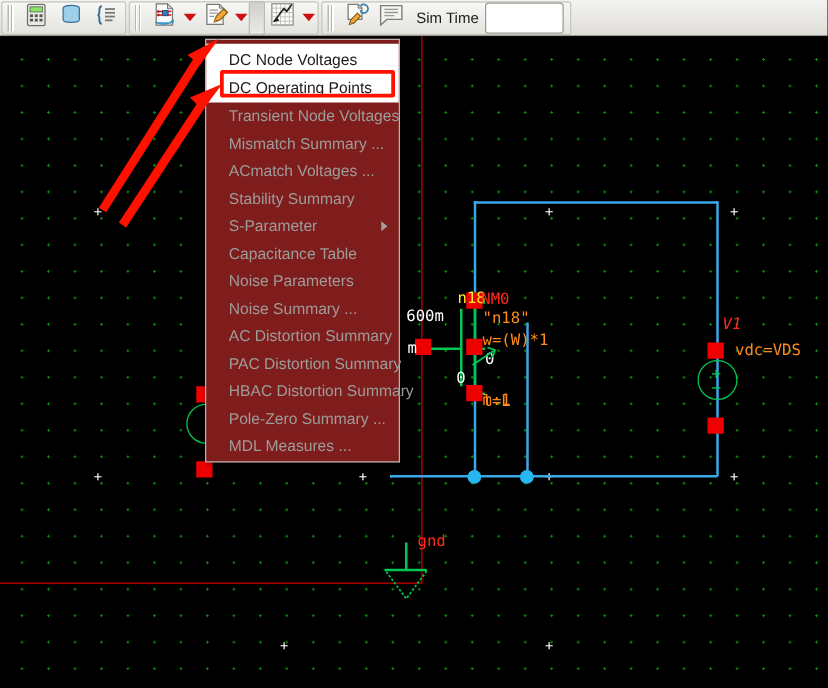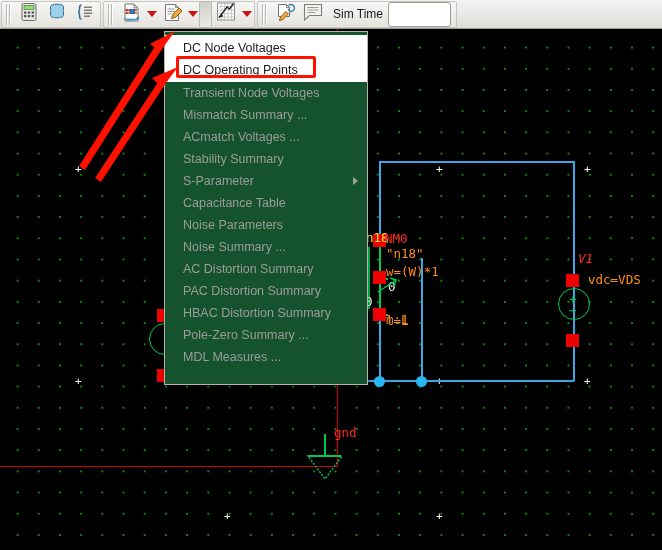--- a/index.html
+++ b/index.html
@@ -89,25 +89,25 @@
   .lbl-orange{color:#ff8c1a;}
   .lbl-red{color:#ff2a1a;}
   .lbl-yellow{color:#ffee22;}
   .lbl-white{color:#ffffff;}
   
   .vsrc{position:absolute;width:30px;height:30px;border:1.6px solid #00c853;border-radius:50%;}
   .vsrc-plus,.vsrc-minus{position:absolute;color:#00c853;font-family:"DejaVu Sans Mono", monospace;
       font-size:13px;line-height:13px;}
   
   #menu{
-    position:absolute;left:164px;top:31px;width:204px;
-    background:#14532d;
+    position:absolute;left:164px;top:31px;width:156px;
+    background:#7f1d1d;
     border:1px solid #b5b3ae;
     box-shadow:1px 1px 3px rgba(0,0,0,.35);
-    padding:3px 0 16px 0;
+    padding:3px 0 1px 0;
     box-sizing:border-box;
     z-index:30;
   }
   #menu .enabled-block{background:#ffffff;padding:2px 0 1px 0;}
   .mi{
     height:22px;line-height:22px;
     font-size:12.5px;color:#9d9c99;
     padding-left:18px;padding-right:10px;
     white-space:nowrap;position:relative;cursor:default;
   }

